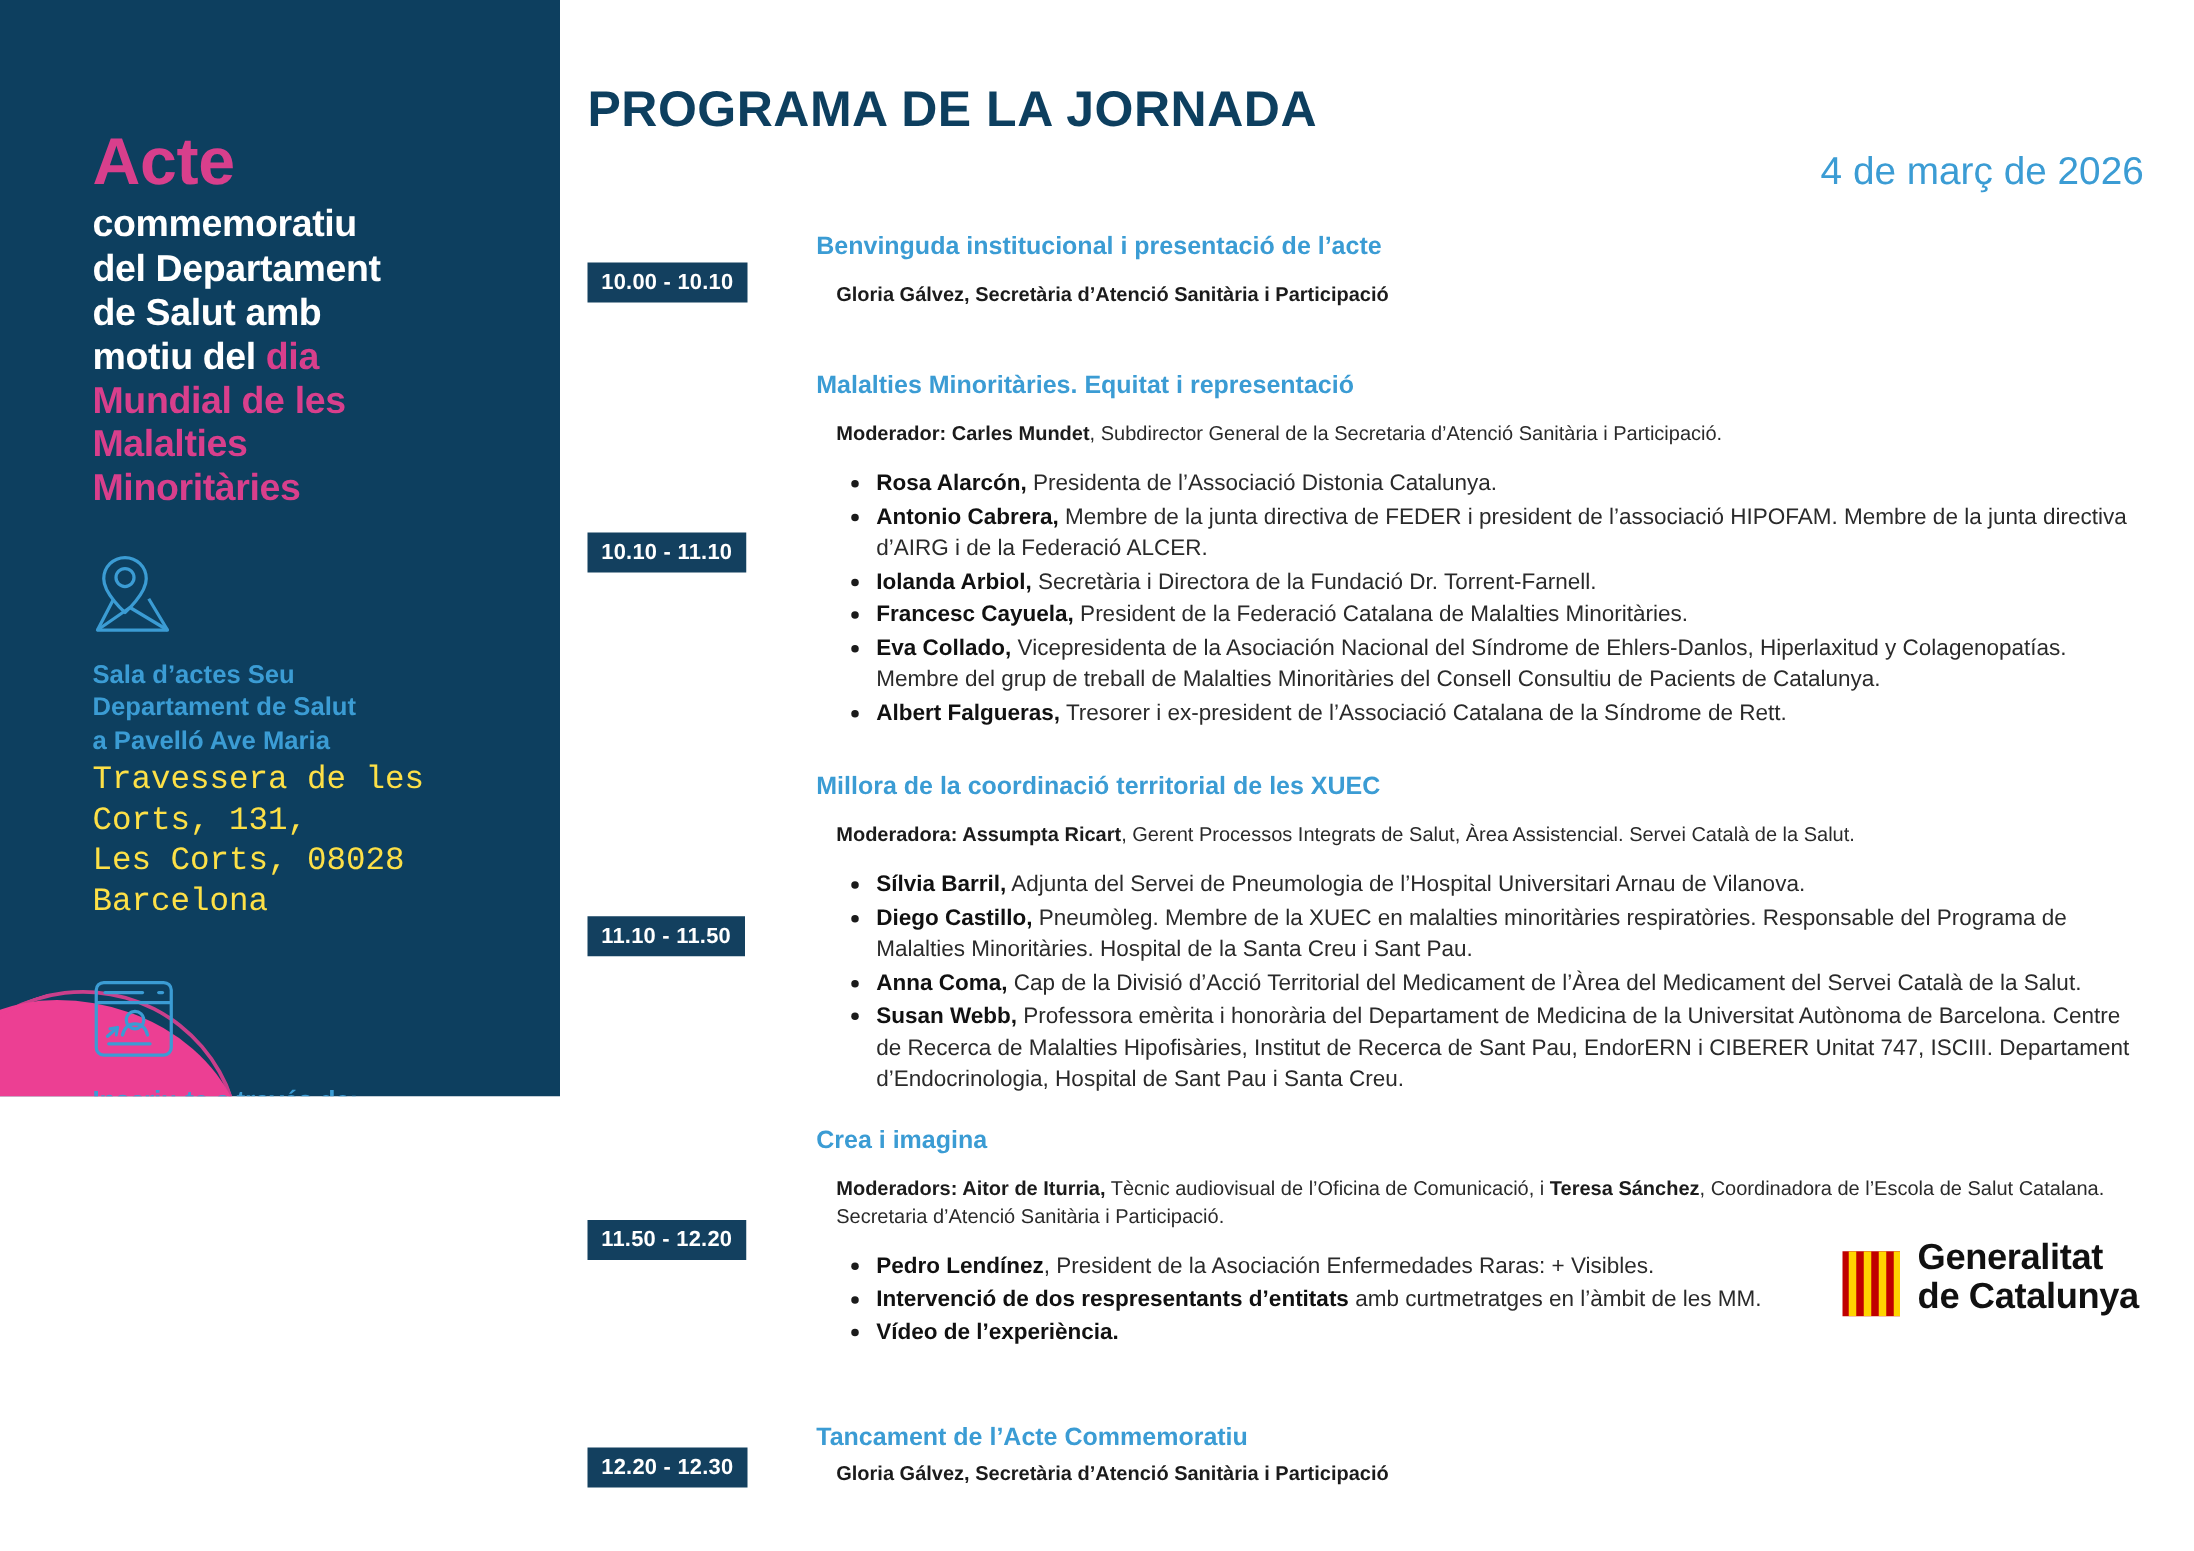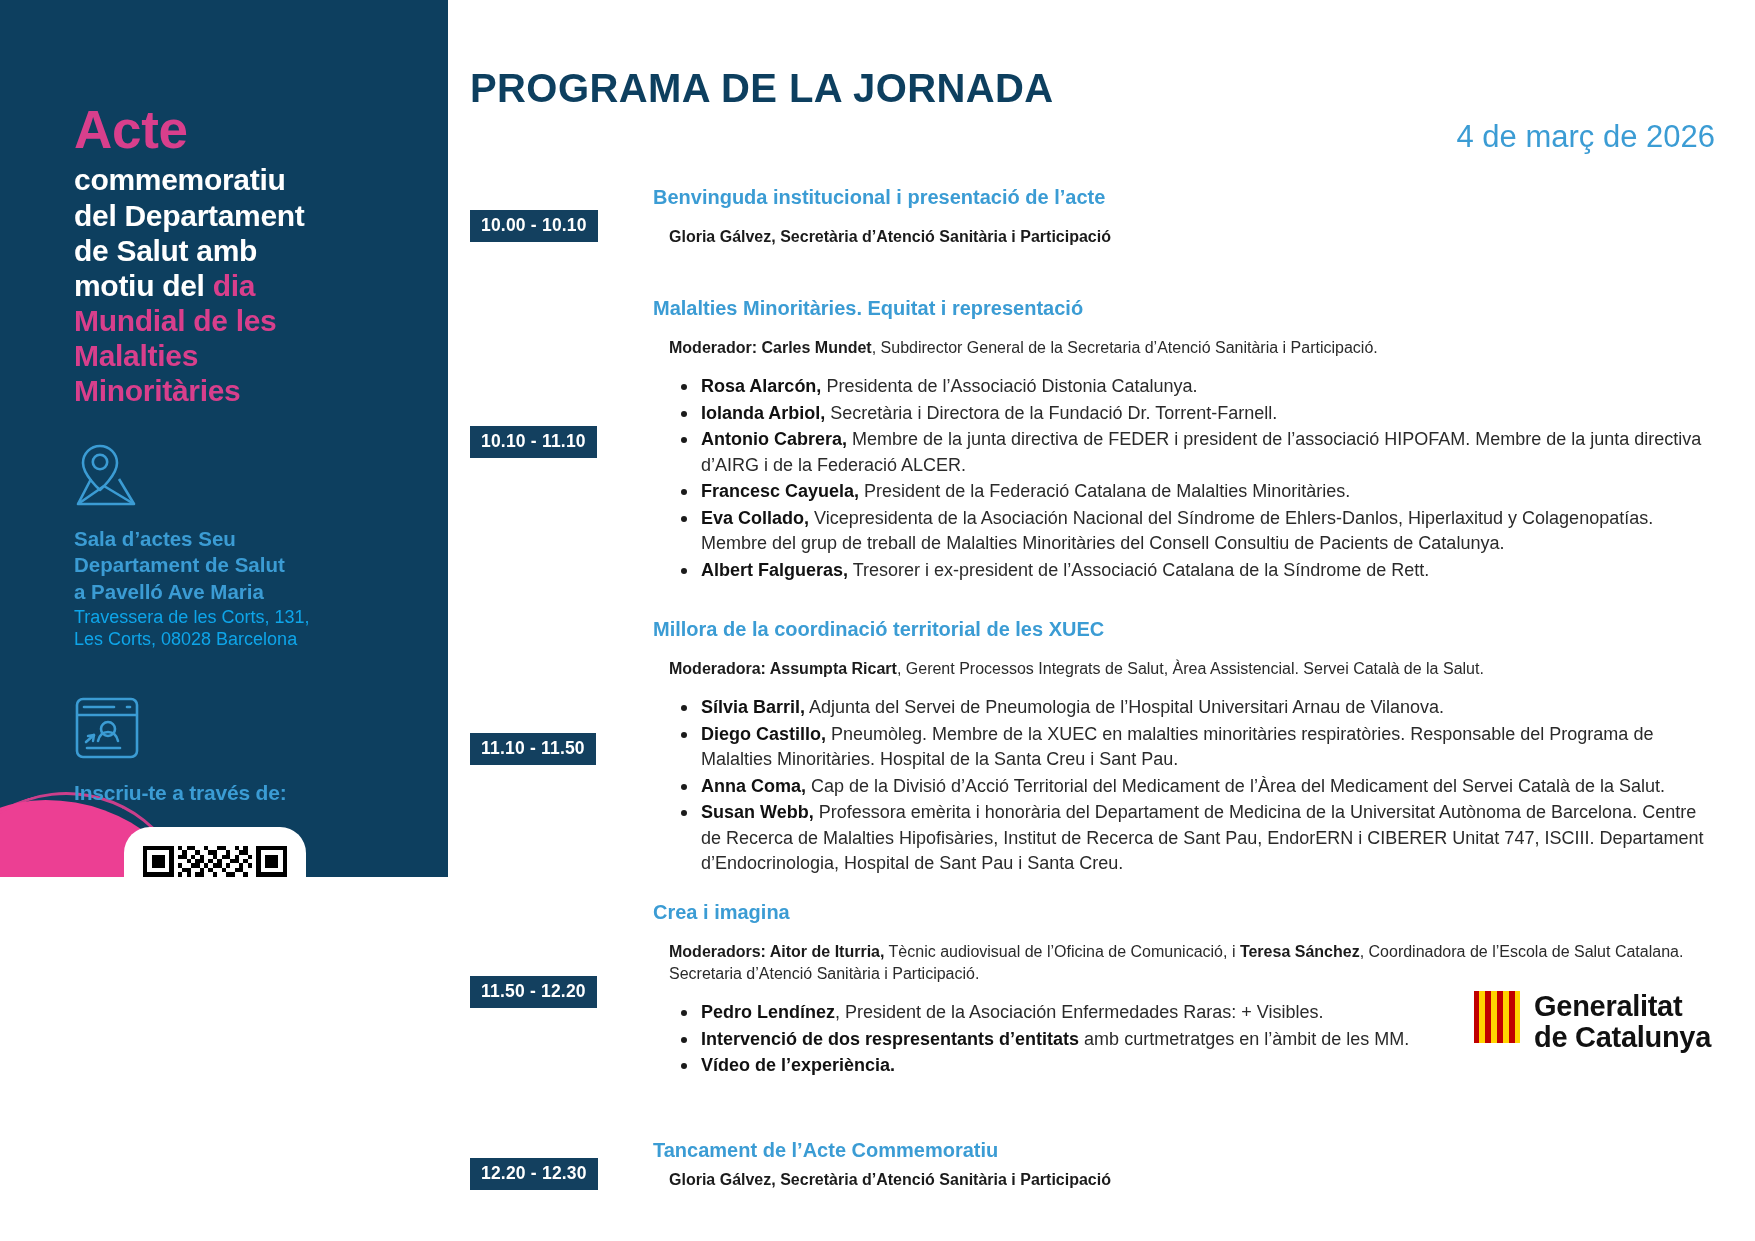--- a/index.html
+++ b/index.html
@@ -67,25 +67,26 @@
     margin-bottom: 14px;
   }
   .venue-bold {
     color: #3b9cd4;
     font-weight: bold;
     font-size: 20.5px;
     line-height: 1.28;
     margin-top: 2px;
   }
   .venue-plain {
-    color: #0ea5e9;
-    font-size: 18px;
+    color: #fde047;
+    font-size: 26px;
     line-height: 1.26;
     margin-top: 1px;
     font-weight: normal;
+    font-family: Liberation Mono, monospace;
   }
 
   .icon-wrap2 {
     margin-top: 44px;
     margin-bottom: 16px;
   }
   .register-label {
     color: #3b9cd4;
     font-weight: bold;
     font-size: 21px;
@@ -237,21 +238,21 @@
     background: #1b1b1b;
     border-radius: 50%;
   }
   ul.speakers li b { font-weight: bold; color: #111111; }
 
   .gen-logo {
     position: absolute;
     right: 44px;
     bottom: 188px;
     display: flex;
-    align-items: flex-start;
+    align-items: flex-end;
     gap: 14px;
   }
   .gen-shield {
     width: 46px;
     height: 52px;
     background: #c00000;
     position: relative;
     overflow: hidden;
     flex: 0 0 46px;
   }
@@ -700,22 +701,22 @@
       <div class="time-col">
         <span class="time-chip">10.10 - 11.10</span>
       </div>
       <div class="content-col">
         <h3 class="sess-title">Malalties Minoritàries. Equitat i representació</h3>
         <p class="sess-sub">
           <b>Moderador: Carles Mundet</b><span class="light">, Subdirector General de la Secretaria d’Atenció Sanitària i Participació.</span>
         </p>
         <ul class="speakers">
           <li><b>Rosa Alarcón,</b><span> Presidenta de l’Associació Distonia Catalunya.</span></li>
+          <li><b>Antonio Cabrera,</b><span> Membre de la junta directiva de FEDER i president de l’associació HIPOFAM. Membre de la junta directiva d’AIRG i de la Federació ALCER.</span></li>
           <li><b>Iolanda Arbiol,</b><span> Secretària i Directora de la Fundació Dr. Torrent-Farnell.</span></li>
-          <li><b>Antonio Cabrera,</b><span> Membre de la junta directiva de FEDER i president de l’associació HIPOFAM. Membre de la junta directiva d’AIRG i de la Federació ALCER.</span></li>
           <li><b>Francesc Cayuela,</b><span> President de la Federació Catalana de Malalties Minoritàries.</span></li>
           <li><b>Eva Collado,</b><span> Vicepresidenta de la Asociación Nacional del Síndrome de Ehlers-Danlos, Hiperlaxitud y Colagenopatías. Membre del grup de treball de Malalties Minoritàries del Consell Consultiu de Pacients de Catalunya.</span></li>
           <li><b>Albert Falgueras,</b><span> Tresorer i ex-president de l’Associació Catalana de la Síndrome de Rett.</span></li>
         </ul>
       </div>
     </section>
 
     <div class="spacer-lg"></div>
 
     <section class="session">

